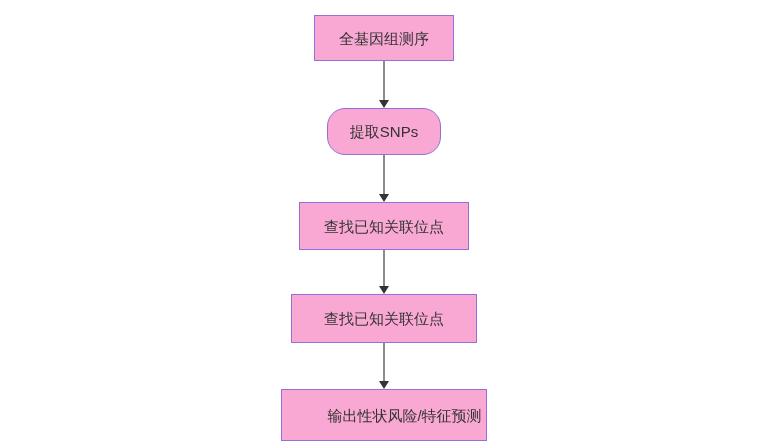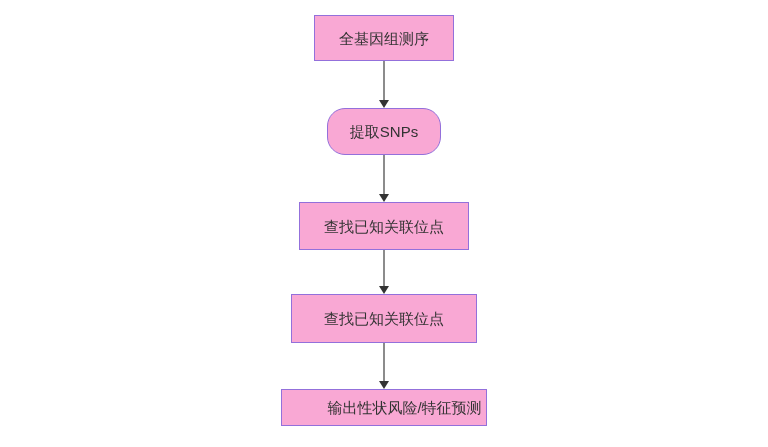--- a/index.html
+++ b/index.html
@@ -29,21 +29,21 @@
   .node-label {
     color: #333333;
     font-size: 15px;
     line-height: 1;
     white-space: nowrap;
   }
   #node-1 { top: 15px;  width: 140px; height: 46px; }
   #node-2 { top: 108px; width: 114px; height: 47px; border-radius: 18px; }
   #node-3 { top: 202px; width: 170px; height: 48px; }
   #node-4 { top: 294px; width: 186px; height: 49px; }
-  #node-5 { top: 389px; width: 206px; height: 37px; padding-left: 41px; }
+  #node-5 { top: 389px; width: 206px; height: 52px; padding-left: 41px; }
 
   .edge {
     position: absolute;
     left: 50%;
     transform: translateX(-50%);
     width: 10px;
     display: flex;
     flex-direction: column;
     align-items: center;
   }

